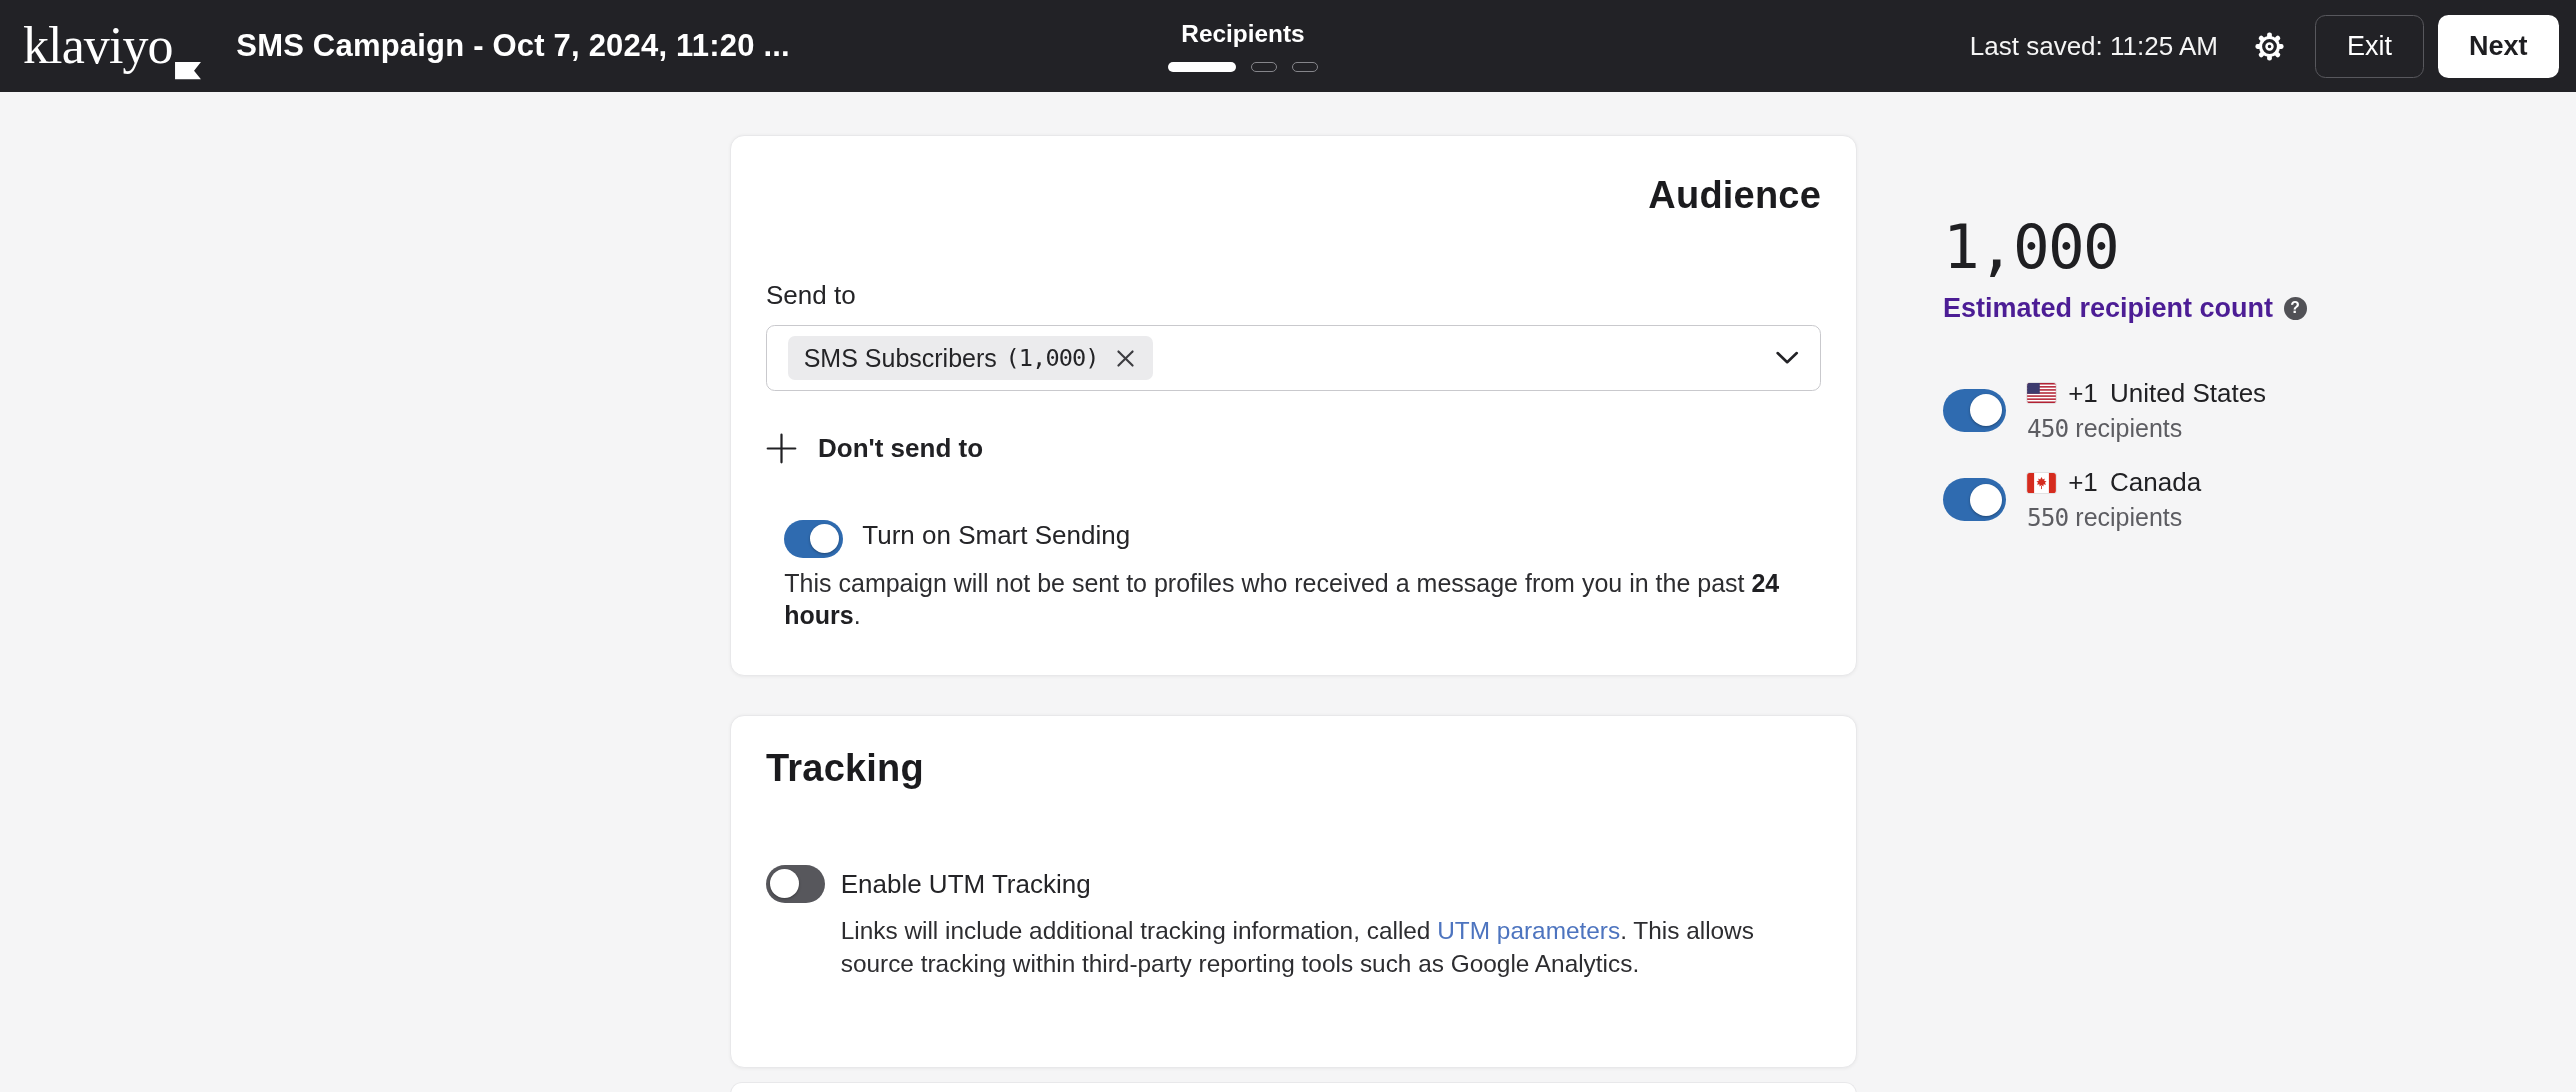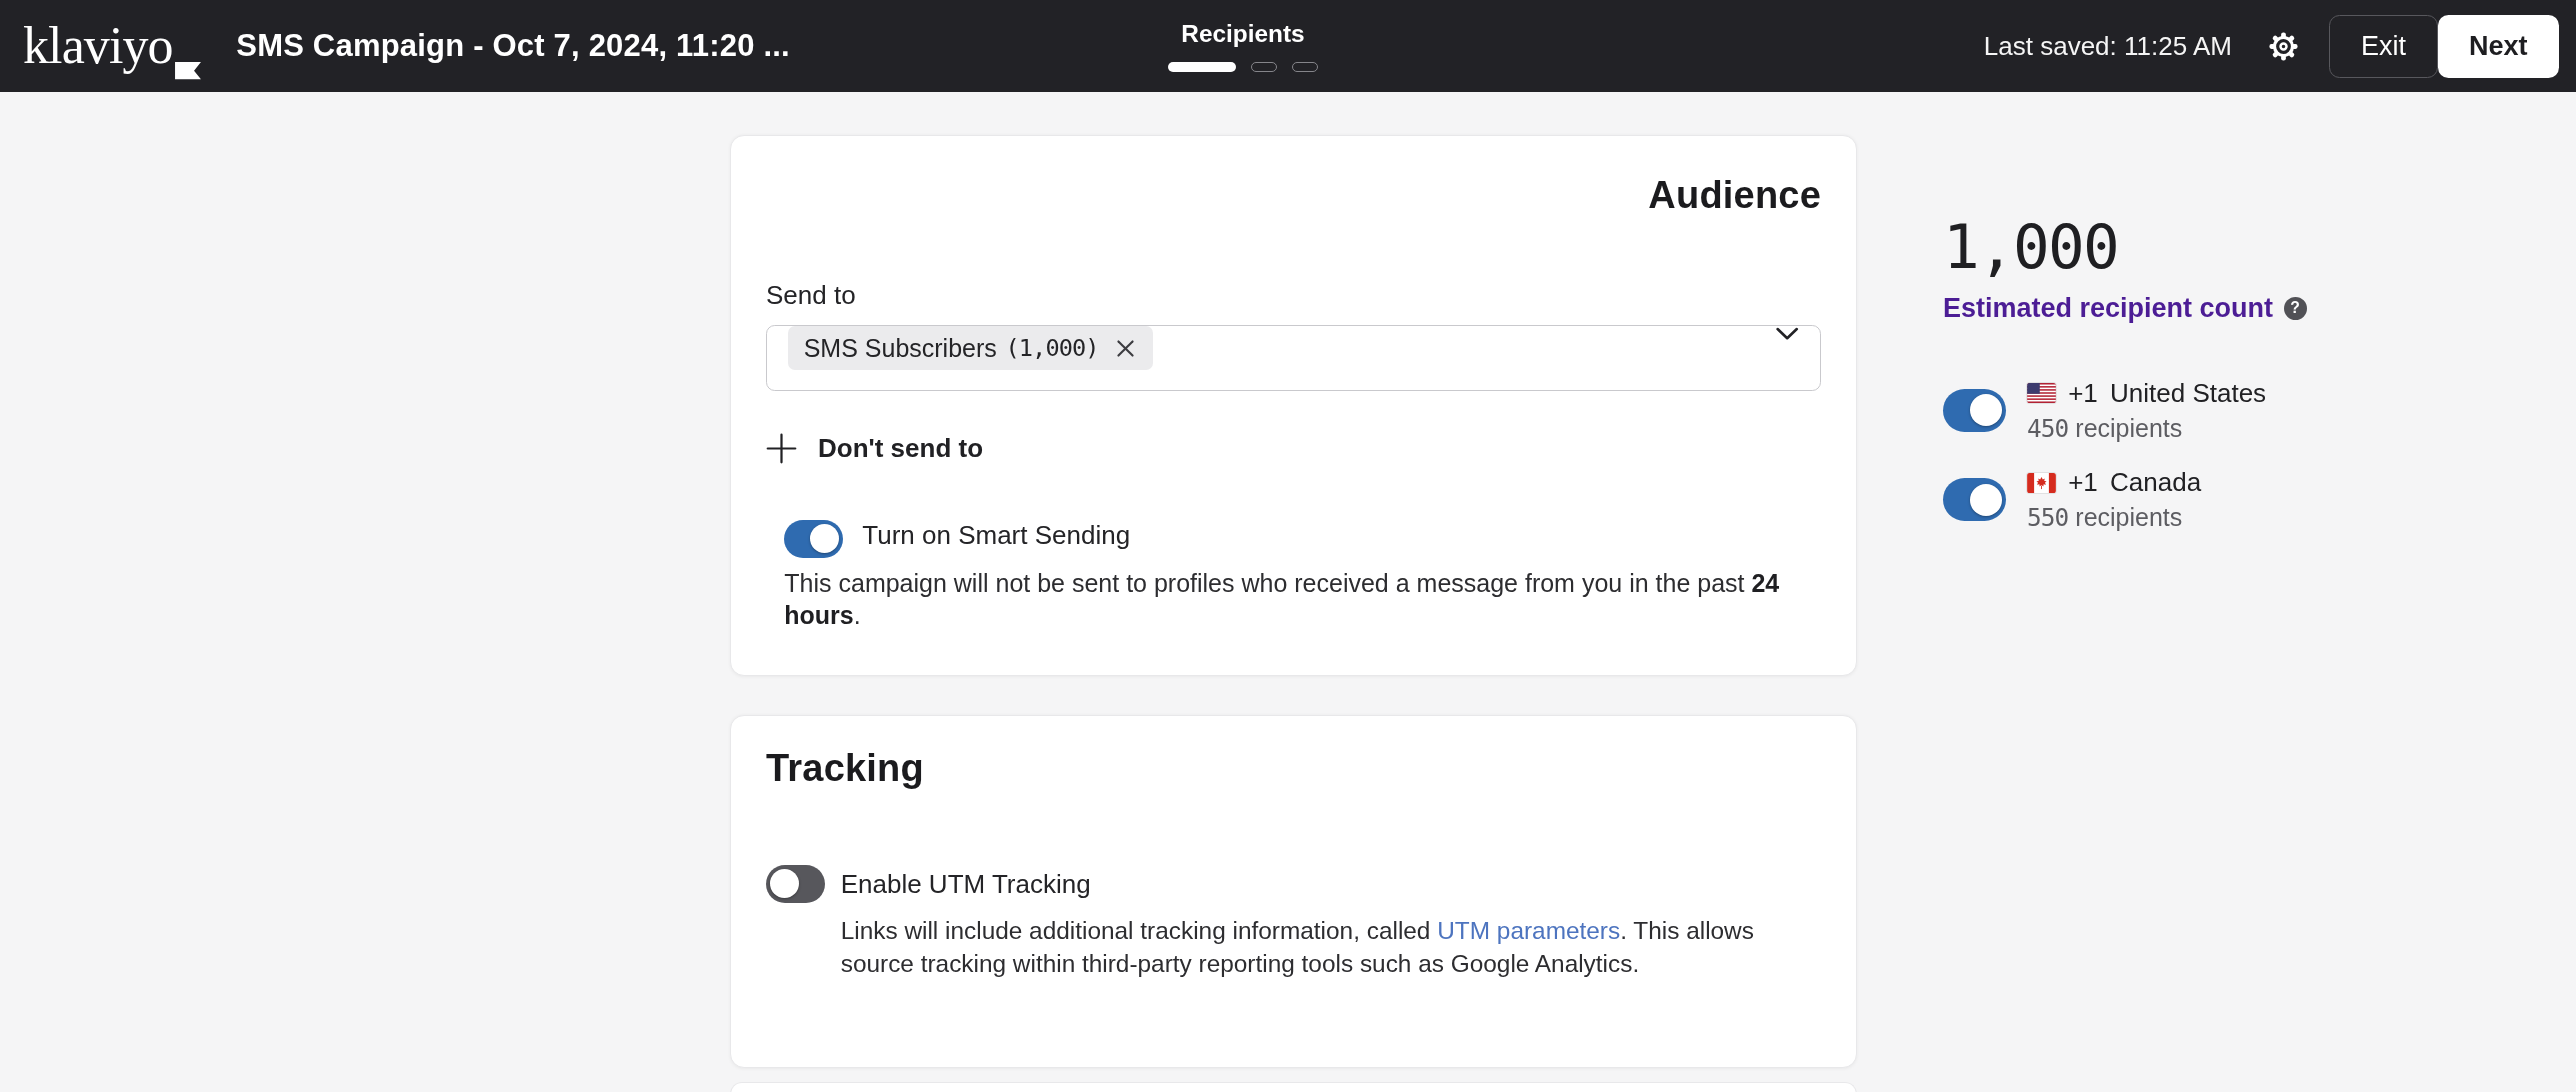--- a/index.html
+++ b/index.html
@@ -33,38 +33,38 @@
   .step-pills { display:flex; align-items:center; gap:15px; }
   .pill-current { width:68px; height:10.5px; border-radius:6.1px; background:#fff; }
   .pill-next { width:26px; height:10.5px; border-radius:6.1px; border:1.7px solid #85858a; background:transparent; }
 
   .topbar-right { position:absolute; right:17.5px; top:0; height:100%; display:flex; align-items:center; }
   .saved { font-size:26px; color:#f5f5f5; white-space:nowrap; }
   .gear-btn { margin-left:30px; background:none; border:none; padding:3.5px; cursor:pointer; display:flex; }
   .btn { height:63px; border-radius:10.5px; font-size:27px; padding:0 31px; cursor:pointer;
          font-family:"Liberation Sans", sans-serif; }
   .btn-exit { margin-left:23px; background:transparent; border:1.7px solid #58585d; color:#fff; font-weight:500; }
-  .btn-next { background:#fff; border:none; color:#1e1e21; font-weight:600; }
+  .btn-next { margin-left:14px; background:#fff; border:none; color:#1e1e21; font-weight:600; }
 
   
   .card {
     position:absolute; left:730px; width:1127px; background:#fff;
     border:0.9px solid #e8e8ea; border-radius:14px; padding:0 35px;
     box-shadow:0 0.9px 3.5px rgba(0,0,0,.05);
   }
   #card-audience { top:135px; height:541px; }
   #card-tracking { top:715px; height:353px; }
   .card h2 { margin:0; font-size:38px; font-weight:700; color:#1b1b1e; letter-spacing:0.2px; }
   #card-audience h2 { padding-top:38px;text-align:right; }
   #card-tracking h2 { padding-top:31px; }
 
   .field-label { margin-top:63px; font-size:26px; color:#242427; }
   .select-box {
     margin-top:14px; height:66px; border:1.7px solid #c9c9cd; border-radius:8.7px;
-    display:flex; align-items:flex-start; padding:0 21px; background:#fff; cursor:text;
+    display:flex; align-items:center; padding:0 21px; background:#fff; cursor:text;
   }
   .chip {
     height:44px; background:#ebebed; border-radius:7px; display:flex; align-items:center;
     padding:0 15.7px; font-size:25px; color:#242427; gap:8.7px; white-space:nowrap;
   }
   .chip .count { font-family:"DejaVu Sans Mono", monospace; font-size:23.6px; letter-spacing:-0.9px; }
   .chip-x { margin-left:7px; display:flex; cursor:pointer; }
   .select-spacer { flex:1; }
   .chevron { display:flex; cursor:pointer; }
 

